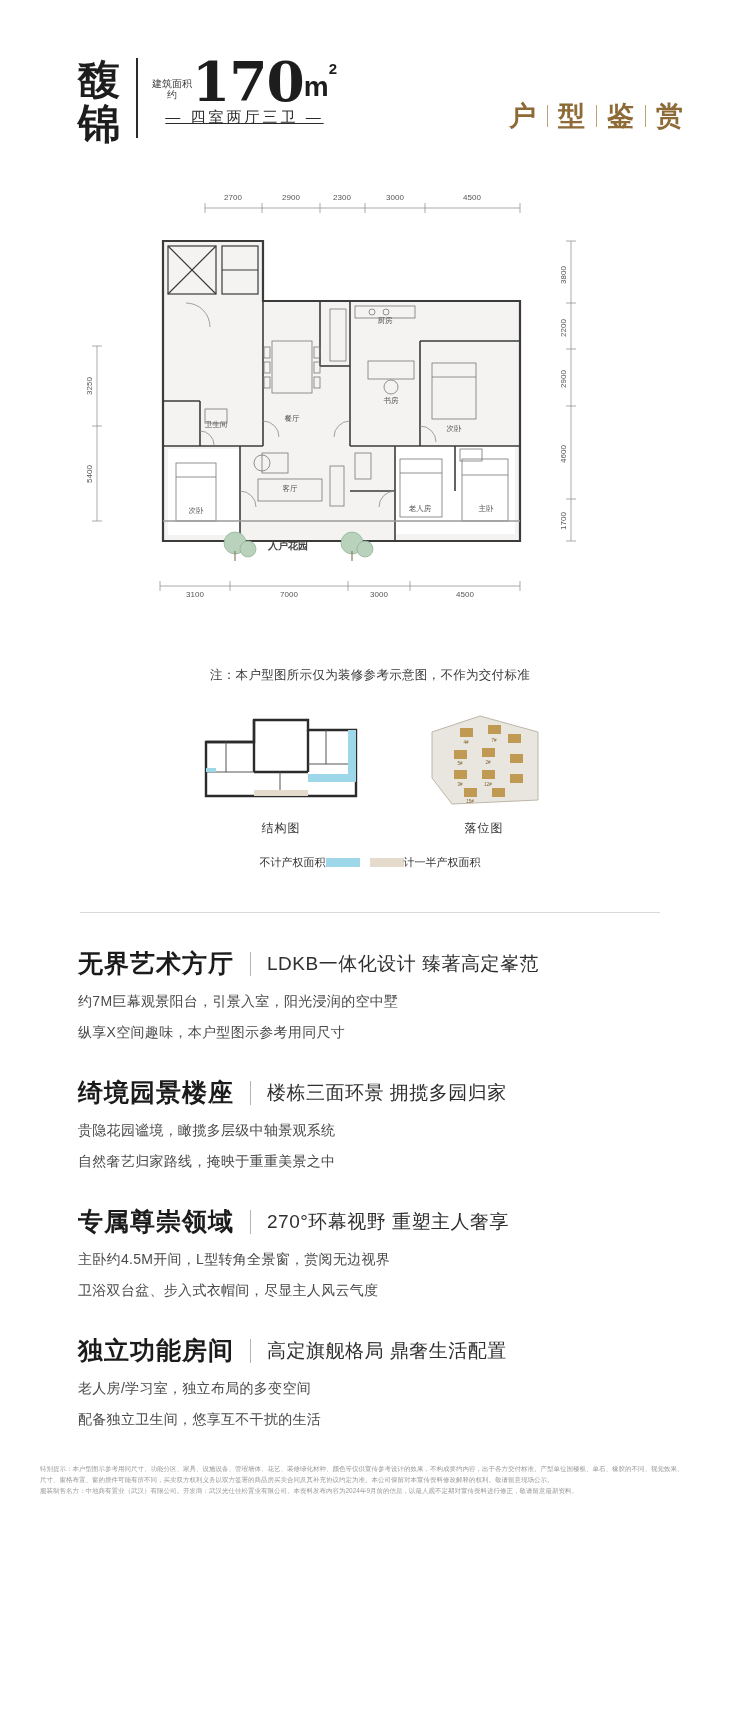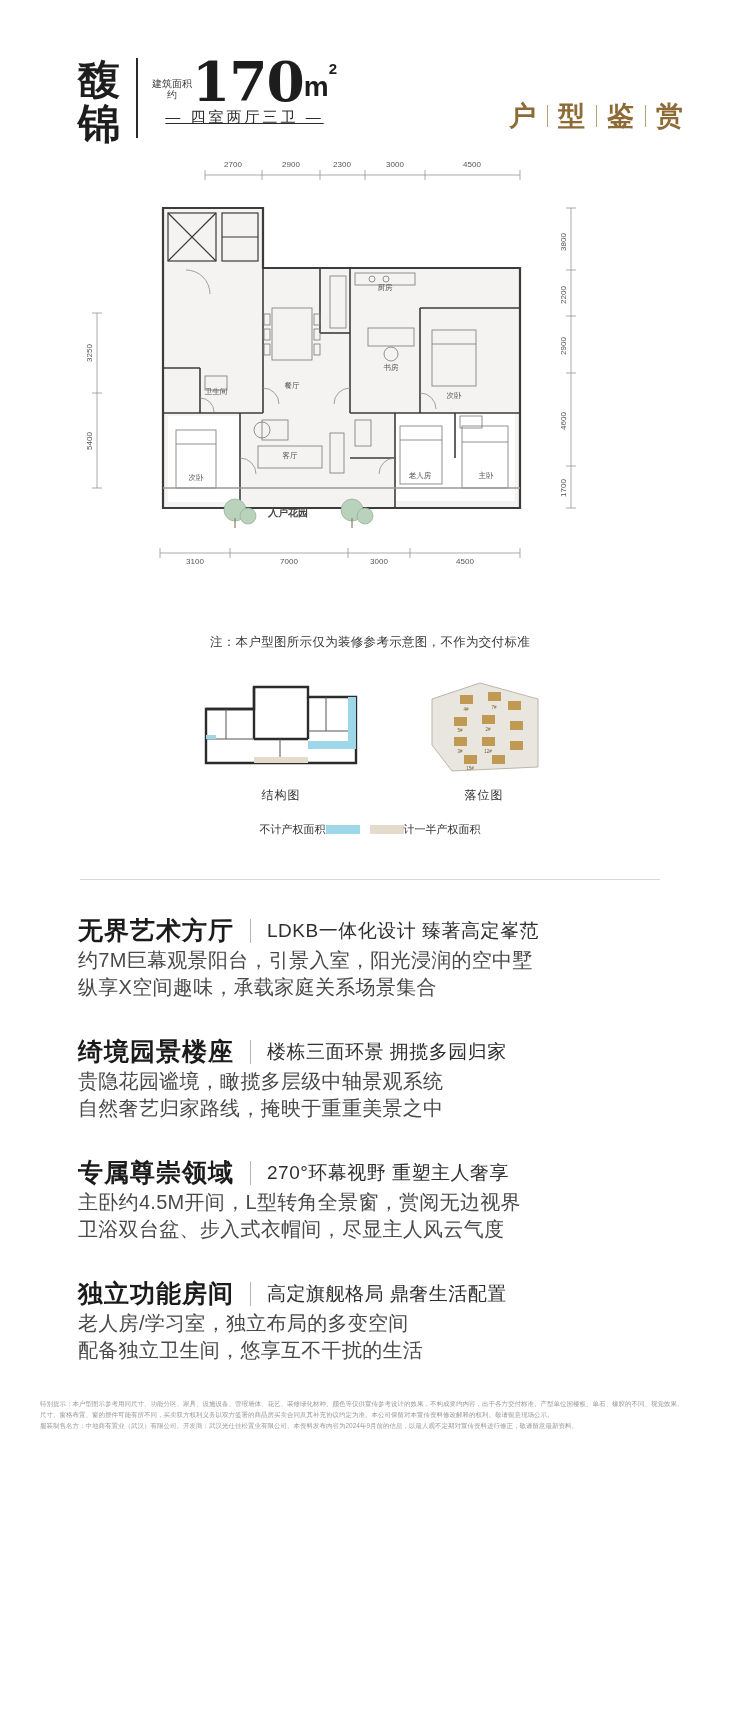--- a/index.html
+++ b/index.html
@@ -38,21 +38,21 @@
   .header-right {
     margin-left: auto; display: flex; align-items: center; padding-top: 46px; padding-right: 6px;
   }
   .hr-char {
     font-family: "DejaVu Serif", "Liberation Serif", serif;
     font-size: 27px; font-weight: 700; color: #8d6a36; letter-spacing: 1px; padding: 0 10px;
   }
   .hr-sep { width: 1px; height: 22px; background: #b9a277; }
 
   
-  .plan-wrap { position: relative; width: 668px; height: 470px; margin-top: 12px; }
+  .plan-wrap { position: relative; width: 668px; height: 470px; margin-top: 45px; }
   .plan-svg { display:block; }
 
   .note {
     text-align: center; font-size: 12.5px; color: #3a3a3a; margin-top: 6px; letter-spacing: .3px;
   }
 
   
   .minis { display: flex; justify-content: center; gap: 58px; margin-top: 28px; }
   .mini { text-align: center; }
   .mini-cap { font-size: 12px; color: #333; margin-top: 8px; letter-spacing: 1px; }
@@ -68,21 +68,21 @@
   
   .features { padding: 34px 78px 0 78px; }
   .feature { margin-bottom: 34px; }
   .f-head { display: flex; align-items: center; }
   .f-title {
     font-family: Liberation Sans, sans-serif;
     font-size: 25px; font-weight: 700; color: #1b1b1b; letter-spacing: 1px;
   }
   .f-bar { width: 1px; height: 24px; background: #b5b5b5; margin: 0 16px; }
   .f-sub { font-size: 19px; color: #2f2f2f; letter-spacing: .5px; }
-  .f-line { font-size: 20px; color: #4a4a4a; letter-spacing: .3px; }
+  .f-line { font-size: 14px; color: #4a4a4a; margin-top: 13px; letter-spacing: .3px; }
 
   
   .disclaimer {
     margin: 30px 40px 24px 40px; font-size: 6.5px; line-height: 11px; color: #9a9a9a;
     text-align: justify;
   }
 </style>
 </head>
 <body>
 
@@ -359,21 +359,21 @@
 
   <div class="features">
 
     <div class="feature">
       <div class="f-head">
         <span class="f-title">无界艺术方厅</span>
         <span class="f-bar"></span>
         <span class="f-sub">LDKB一体化设计  臻著高定峯范</span>
       </div>
       <div class="f-line">约7M巨幕观景阳台，引景入室，阳光浸润的空中墅</div>
-      <div class="f-line">纵享X空间趣味，承载家庭关系场景集合</div>
+      <div class="f-line">纵享X空间趣味，本户型图示参考用同尺寸</div>
     </div>
 
     <div class="feature">
       <div class="f-head">
         <span class="f-title">绮境园景楼座</span>
         <span class="f-bar"></span>
         <span class="f-sub">楼栋三面环景  拥揽多园归家</span>
       </div>
       <div class="f-line">贵隐花园谧境，瞰揽多层级中轴景观系统</div>
       <div class="f-line">自然奢艺归家路线，掩映于重重美景之中</div>

